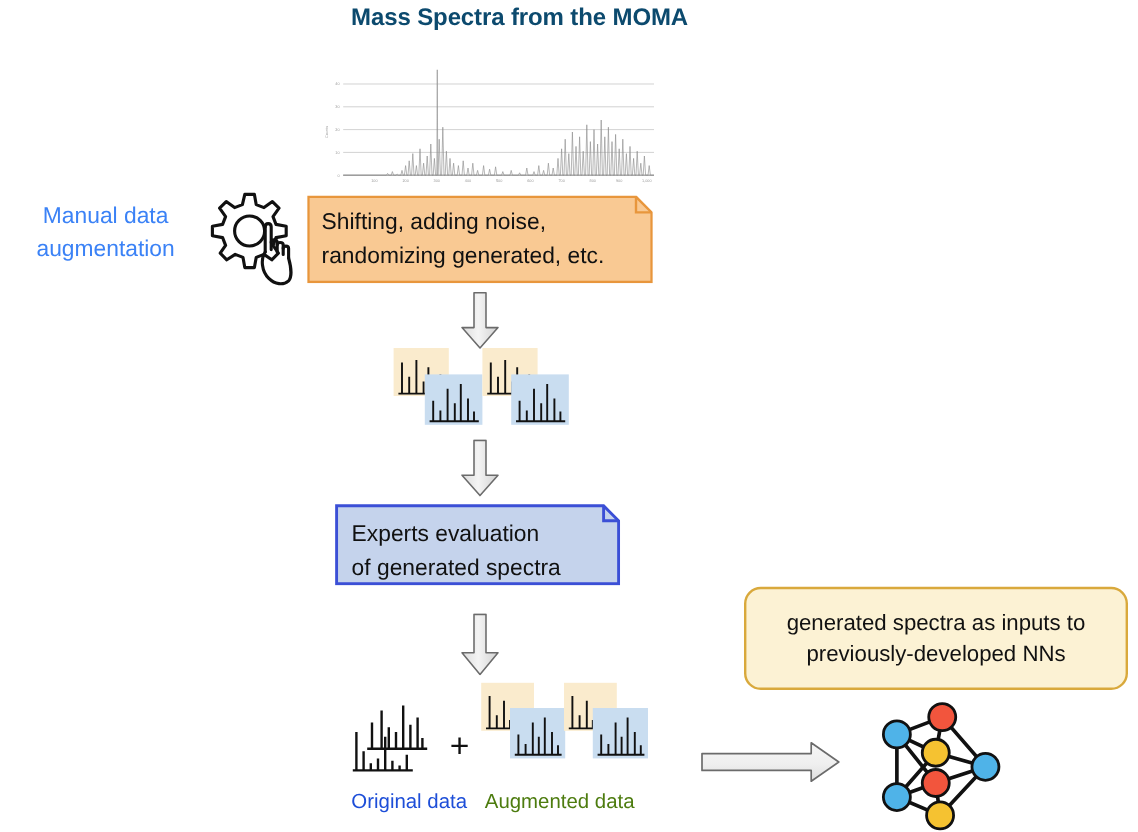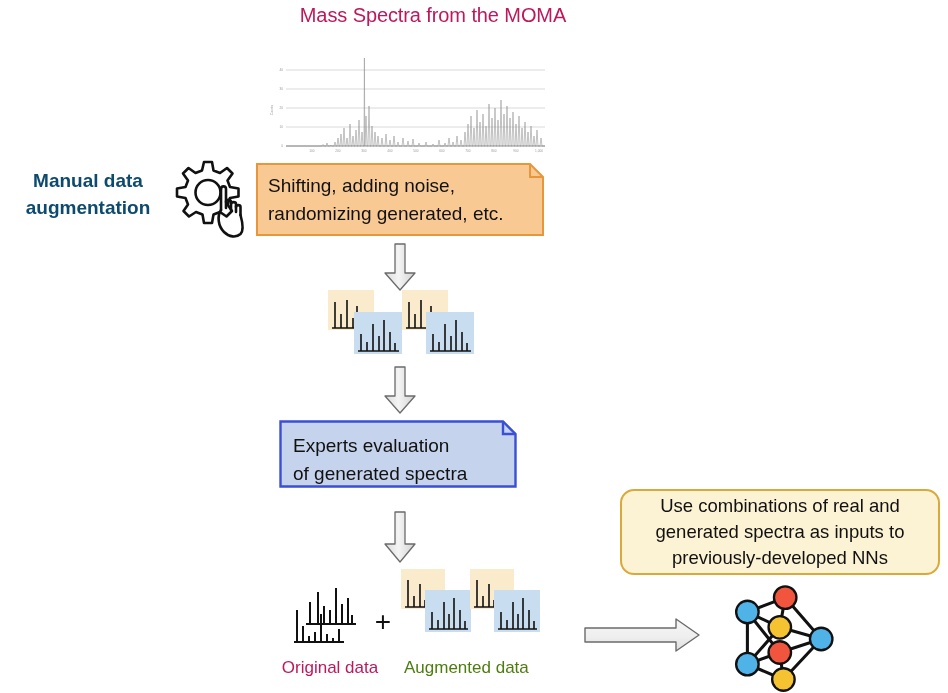--- a/index.html
+++ b/index.html
@@ -17,45 +17,45 @@
   }
   .abs { position: absolute; }
 
   
   #diagram-title {
     left: 228px;
     top: 2px;
     width: 410px;
     text-align: center;
     font-size: 20px;
-    font-weight: normal;
+    font-weight: bold;
     line-height: 1.38;
-    color: #be185d;
+    color: #0c4a6e;
     letter-spacing: -0.1px;
   }
 
   
   #top-spectrum {
     left: 262px;
     top: 58px;
     width: 285px;
     height: 105px;
   }
   #top-spectrum svg { display: block; }
 
   
   #manual-label {
     left: 8px;
     top: 168px;
     width: 160px;
     text-align: center;
     font-size: 19px;
-    font-weight: bold;
+    font-weight: normal;
     line-height: 1.4;
-    color: #0c4a6e;
+    color: #3b82f6;
   }
   #gear-hand-icon {
     left: 166px;
     top: 158px;
     width: 82px;
     height: 86px;
   }
 
   
   .callout-text {
@@ -121,26 +121,26 @@
     left: 368px;
     top: 608px;
     width: 30px;
     text-align: center;
     font-size: 28px;
     line-height: 1;
     color: #111;
     font-weight: 400;
   }
   #original-data-label {
-    left: 260px;
+    left: 271px;
     top: 658px;
     width: 140px;
     text-align: center;
     font-size: 17px;
-    color: #be185d;
+    color: #1d4ed8;
   }
   #augmented-data-label {
     left: 404px;
     top: 658px;
     width: 146px;
     font-size: 17px;
     color: #4d7c0f;
   }
 
   
@@ -323,21 +323,20 @@
         <stop offset="0%" stop-color="#DCDCDC"></stop>
           <stop offset="45%" stop-color="#F4F4F4"></stop>
         <stop offset="100%" stop-color="#D2D2D2"></stop>
       </linearGradient>
     </defs>
     <path d="M13 1 L23 1 L23 33 L33 33 L18 51 L3 33 L13 33 Z" fill="url(#ag3)" stroke="#6B6B6B" stroke-width="1.3" stroke-linejoin="round"></path>
   </svg>
 </div>
 
 <div class="abs" id="yellow-callout">
-  <div>Use combinations of real and</div>
   <div>generated spectra as inputs to</div>
   <div>previously-developed NNs</div>
 </div>
 
 <div class="abs" id="original-spectrum">
   <svg width="78" height="65" viewBox="0 0 78 65" xmlns="http://www.w3.org/2000/svg">
 
     <g stroke="#111" stroke-width="2" fill="none">
       <path d="M18 42 L68 42"></path>
       <path d="M22 42 L22 20 M30 42 L30 10 M36 42 L36 24 M42 42 L42 28 M48 42 L48 6 M54 42 L54 22 M60 42 L60 16 M64 42 L64 33"></path>

